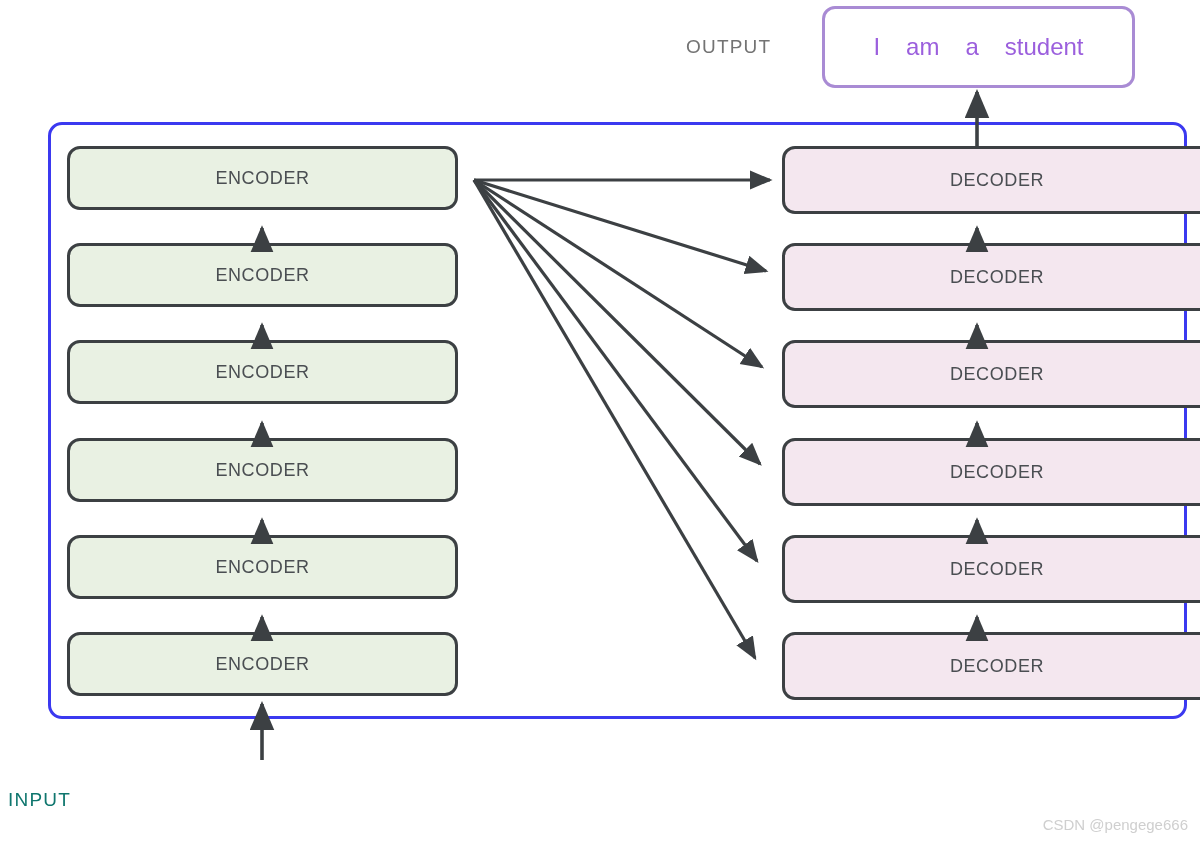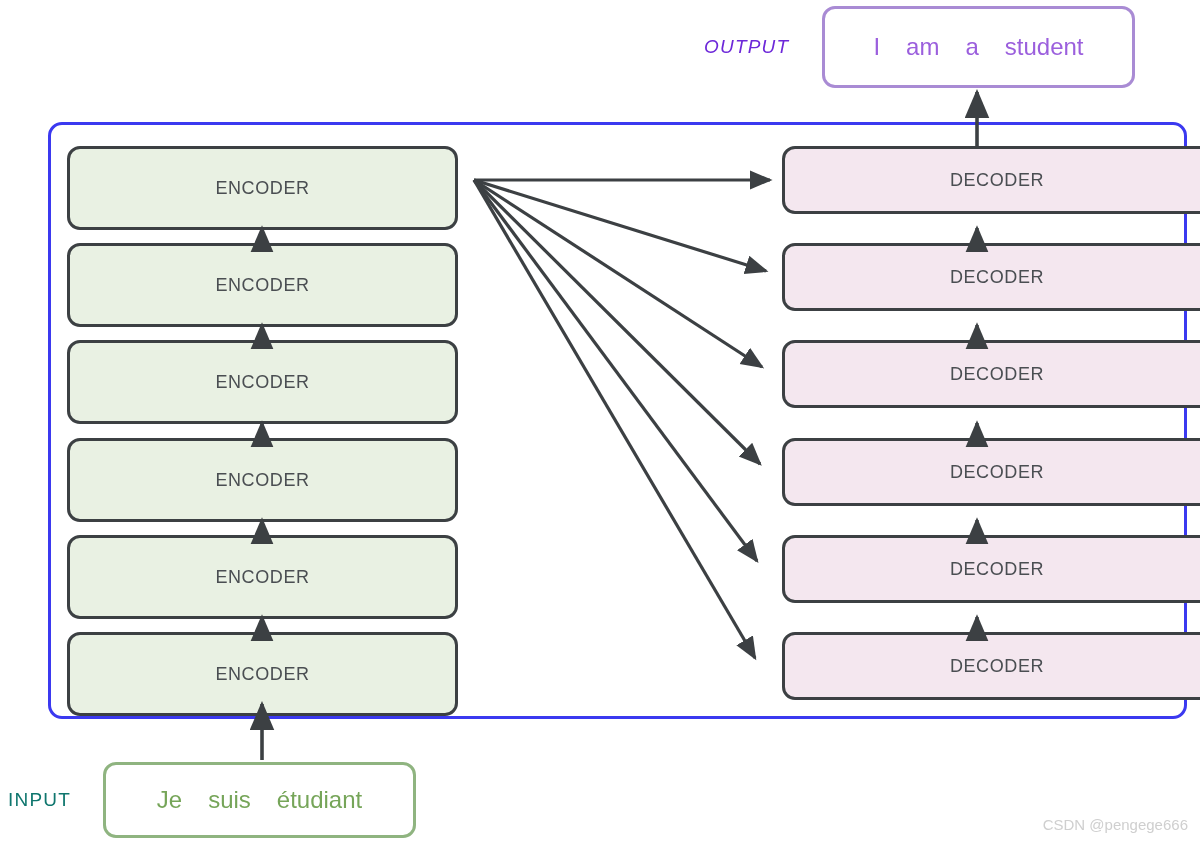--- a/index.html
+++ b/index.html
@@ -59,21 +59,21 @@
     font-size: 18px;
     letter-spacing: 0.6px;
     color: #4a4e52;
     font-weight: 400;
     user-select: none;
   }
   .encoder {
     background: #e9f1e3;
     left: 67px;
     width: 391px;
-    height: 84px;
+    height: 64px;
   }
   .decoder {
     background: #f4e7ef;
     left: 782px;
     width: 430px;
     height: 68px;
   }
 
   
   .io-box {
@@ -107,24 +107,23 @@
 
   #output-box {
     left: 822px;
     top: 6px;
     width: 313px;
     height: 82px;
     border: 3px solid #a98bd4;
   }
   #output-box .io-token { color: #9b5fdd; }
   #output-label {
-    left: 704px;
+    left: 686px;
     top: 36px;
-    color: #6d28d9;
-    font-style: italic;
+    color: #737373;
   }
 
   #input-box {
     left: 103px;
     top: 762px;
     width: 313px;
     height: 76px;
     border: 3px solid #8fb480;
   }
   #input-box .io-token { color: #76a559; }
@@ -196,27 +195,20 @@
   </div>
   <div class="block decoder" style="top:535px">
     <span class="block-label">DECODER</span>
   </div>
   <div class="block decoder" style="top:632px">
     <span class="block-label">DECODER</span>
   </div>
 
   <div class="io-label" id="input-label">INPUT</div>
 
-  <div class="io-box" id="input-box">
-    <div class="io-tokens">
-      <span class="io-token">Je</span>
-      <span class="io-token">suis</span>
-      <span class="io-token">étudiant</span>
-    </div>
-  </div>
 
   <svg id="arrow-layer" viewBox="0 0 1200 853">
     <defs>
       <marker id="ah" markerWidth="9" markerHeight="9" refX="7.2" refY="3.4" orient="auto" markerUnits="strokeWidth">
         <path d="M0,0 L8,3.4 L0,6.8 Z" fill="#3c4043"></path>
       </marker>
       <marker id="ah-big" markerWidth="8" markerHeight="8" refX="6.4" refY="3.0" orient="auto" markerUnits="strokeWidth">
         <path d="M0,0 L7.2,3.0 L0,6.0 Z" fill="#3c4043"></path>
       </marker>
     </defs>

